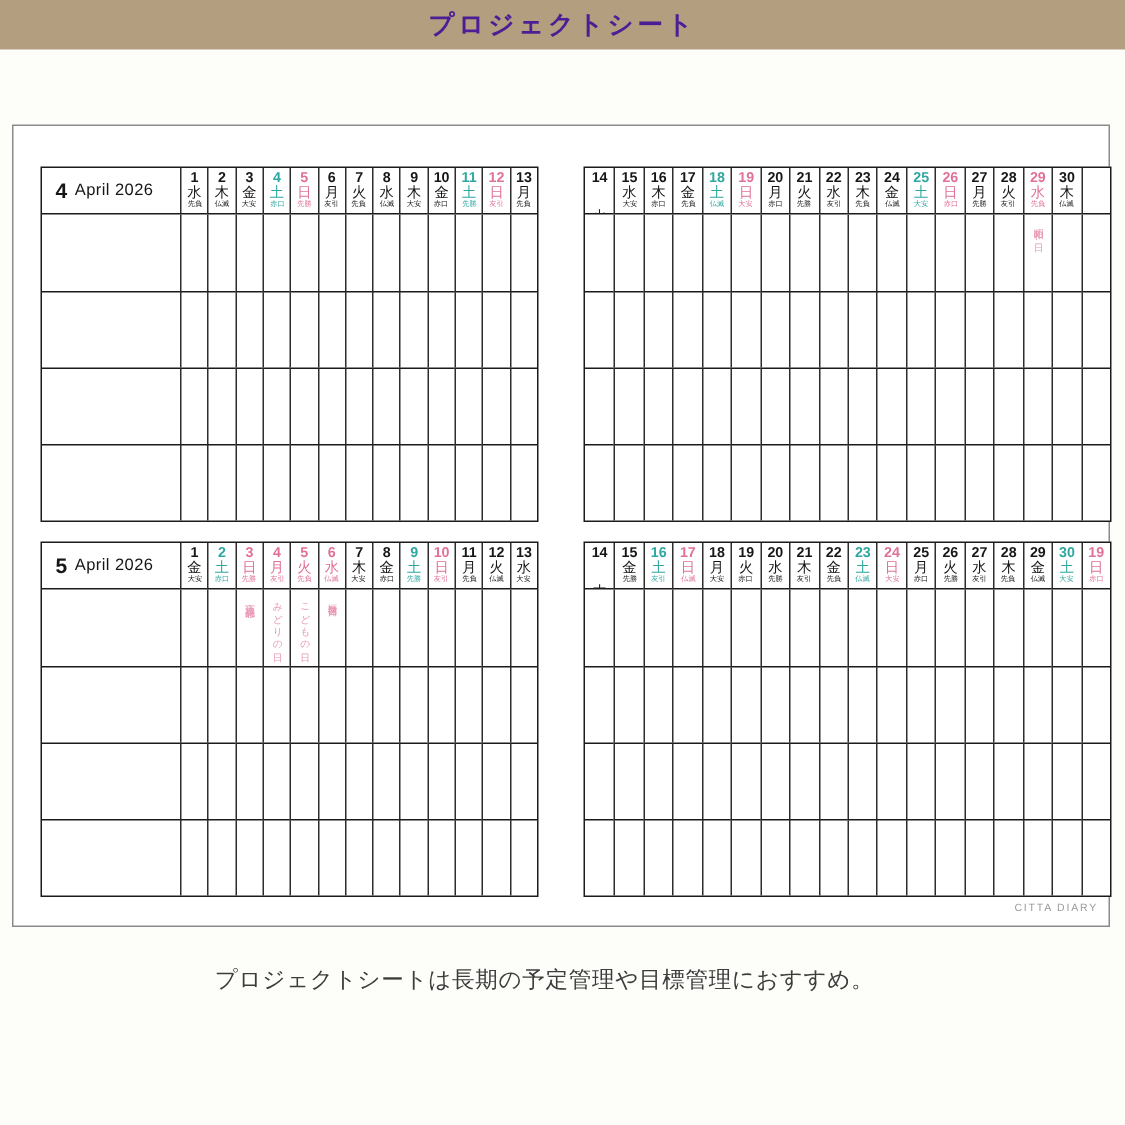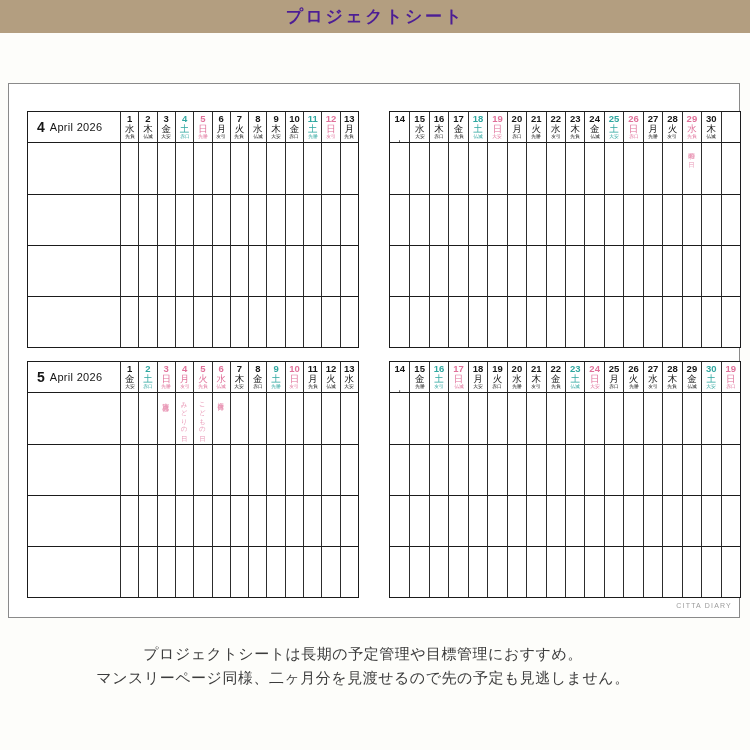--- a/index.html
+++ b/index.html
@@ -663,14 +663,13 @@
       <div class="bcell rt"></div>
       <div class="bcell rt"></div>
       <div class="bcell rt"></div>
       <div class="bcell rt"></div>
     </section>
   <div class="watermark">CITTA DIARY</div>
 </div>
 
 <footer class="desc">
   <p>プロジェクトシートは長期の予定管理や目標管理におすすめ。</p>
-  <p>マンスリーページ同様、二ヶ月分を見渡せるので先の予定も見逃しません。</p>
 </footer>
 
 </body></html>

